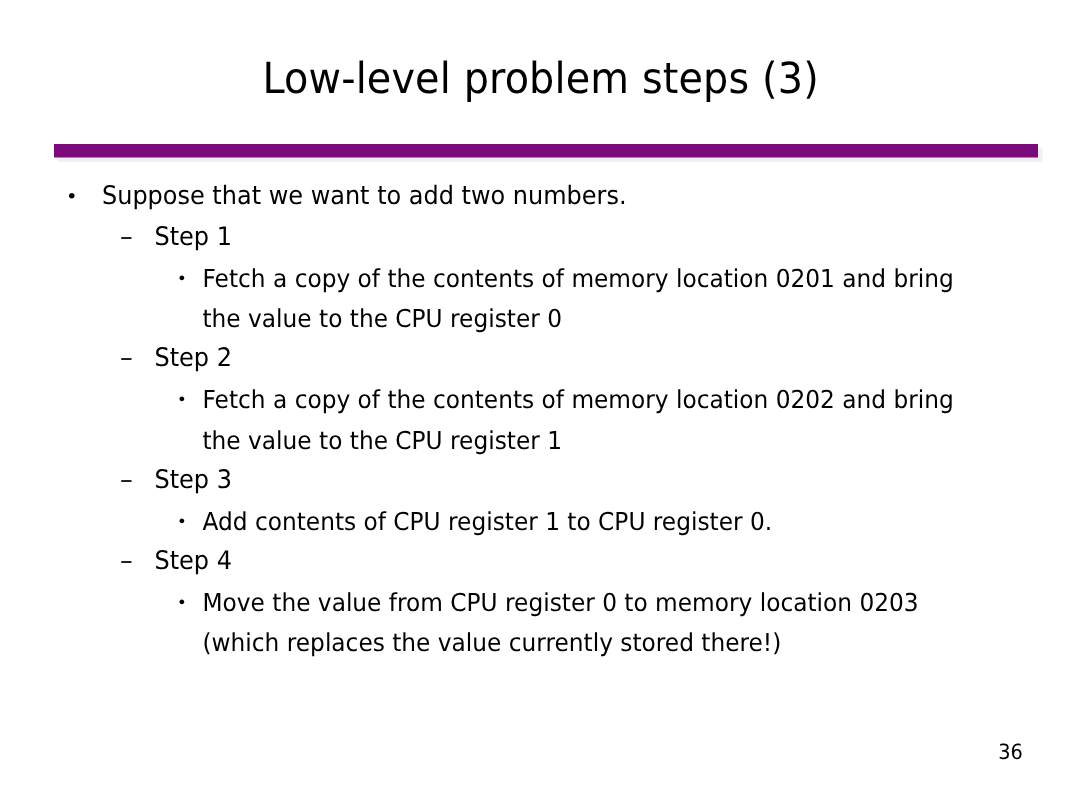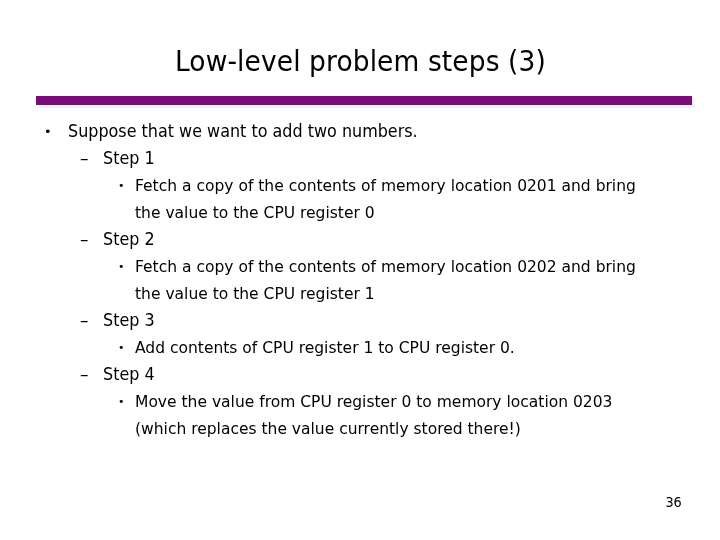--- a/index.html
+++ b/index.html
@@ -23,21 +23,21 @@
   }
 
   
   #title-area {
     position: absolute;
     left: 36px;
     top: 36px;
     width: 648px;
     height: 52px;
     display: flex;
-    align-items: center;
+    align-items: flex-start;
     justify-content: center;
   }
   #slide-title {
     font-family: "DejaVu Sans", sans-serif;
     font-size: 28.5px;
     line-height: 34px;
     color: #000000;
     font-weight: 400;
     letter-spacing: 0.1px;
     white-space: nowrap;

